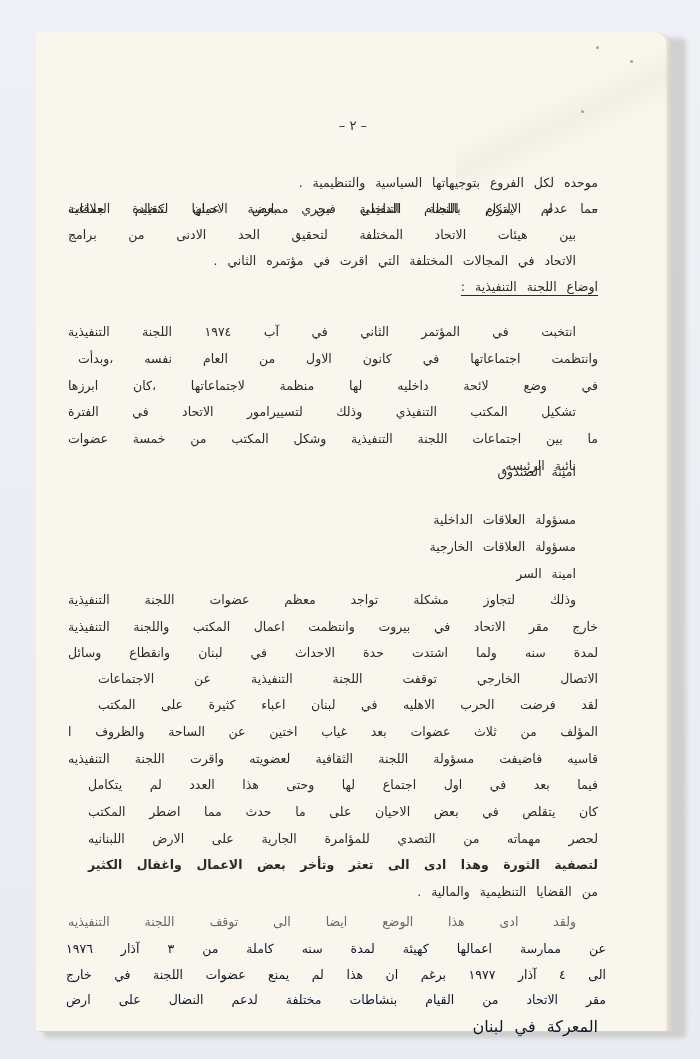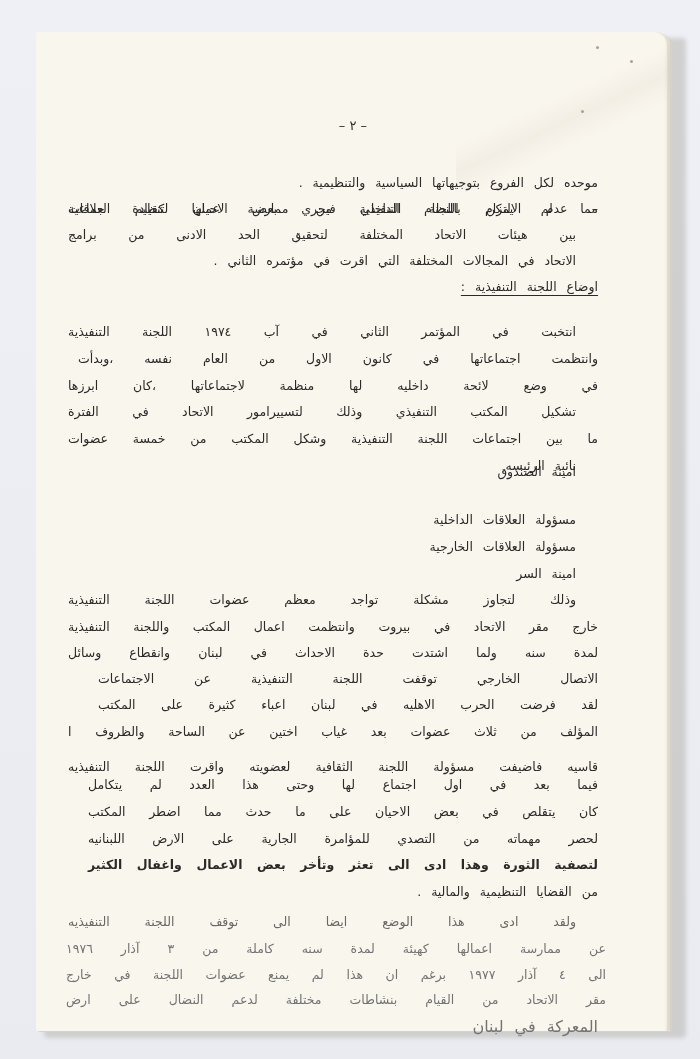--- a/index.html
+++ b/index.html
@@ -90,21 +90,21 @@
       direction: ltr;
       color: #2b2a28;
       font-size: 13px;
       letter-spacing: 1px;
     }
     .heading {
       text-decoration: underline;
       text-underline-offset: 4px;
     }
     .faded { color: #6a6864; }
-    .fainter { color: #737373; }
+    .fainter { color: #0f172a; }
   </style>
 </head>
 <body>
 
 <div class="backdrop"></div>
 <div class="page-shadow"></div>
 
 <div class="page">
   <div class="crease"></div>
   <div class="pinhole" style="left:560px;top:14px;"></div>
@@ -135,21 +135,21 @@
     <div class="line indent1" style="top:478px;">مسؤولة العلاقات الداخلية</div>
     <div class="line indent1" style="top:505px;">مسؤولة العلاقات الخارجية</div>
     <div class="line indent1" style="top:532px;">امينة السر</div>
 
     <div class="line justify indent1" style="top:558px;width:508px;">وذلك لتجاوز مشكلة تواجد معظم عضوات اللجنة التنفيذية</div>
     <div class="line justify" style="top:585px;">خارج مقر الاتحاد في بيروت وانتظمت اعمال المكتب واللجنة التنفيذية</div>
     <div class="line justify" style="top:611px;">لمدة سنه ولما اشتدت حدة الاحداث في لبنان وانقطاع وسائل</div>
     <div class="line justify" style="top:637px;width:500px;">الاتصال الخارجي توقفت اللجنة التنفيذية عن الاجتماعات</div>
     <div class="line justify" style="top:663px;width:500px;">لقد فرضت الحرب الاهليه في لبنان اعباء كثيرة على المكتب</div>
     <div class="line justify" style="top:690px;">المؤلف من ثلاث عضوات بعد غياب اختين عن الساحة والظروف ا</div>
-    <div class="line justify" style="top:717px;margin-top:8px;">قاسيه فاضيفت مسؤولة اللجنة الثقافية لعضويته واقرت اللجنة التنفيذيه</div>
+    <div class="line justify" style="top:717px;">قاسيه فاضيفت مسؤولة اللجنة الثقافية لعضويته واقرت اللجنة التنفيذيه</div>
     <div class="line justify" style="top:743px;width:510px;">فيما بعد في اول اجتماع لها وحتى هذا العدد لم يتكامل</div>
     <div class="line justify" style="top:770px;width:510px;">كان يتقلص في بعض الاحيان على ما حدث مما اضطر المكتب</div>
     <div class="line justify" style="top:797px;width:510px;">لحصر مهماته من التصدي للمؤامرة الجارية على الارض اللبنانيه</div>
     <div class="line justify" style="top:823px;width:510px;font-weight:bold;">لتصفية الثورة وهذا ادى الى تعثر وتأخر بعض الاعمال واغفال الكثير</div>
     <div class="line" style="top:850px;">من القضايا التنظيمية والمالية .</div>
 
     <div class="line justify indent1 faded" style="top:880px;width:508px;">ولقد ادى هذا الوضع ايضا الى توقف اللجنة التنفيذيه</div>
     <div class="line justify fainter" style="top:907px;width:540px;right:-8px;">عن ممارسة اعمالها كهيئة لمدة سنه كاملة من ٣ آذار ١٩٧٦</div>
     <div class="line justify fainter" style="top:933px;width:540px;right:-8px;margin-left:48px;">الى ٤ آذار ١٩٧٧ برغم ان هذا لم يمنع عضوات اللجنة في خارج</div>
     <div class="line justify fainter" style="top:958px;width:540px;right:-8px;">مقر الاتحاد من القيام بنشاطات مختلفة لدعم النضال على ارض</div>

